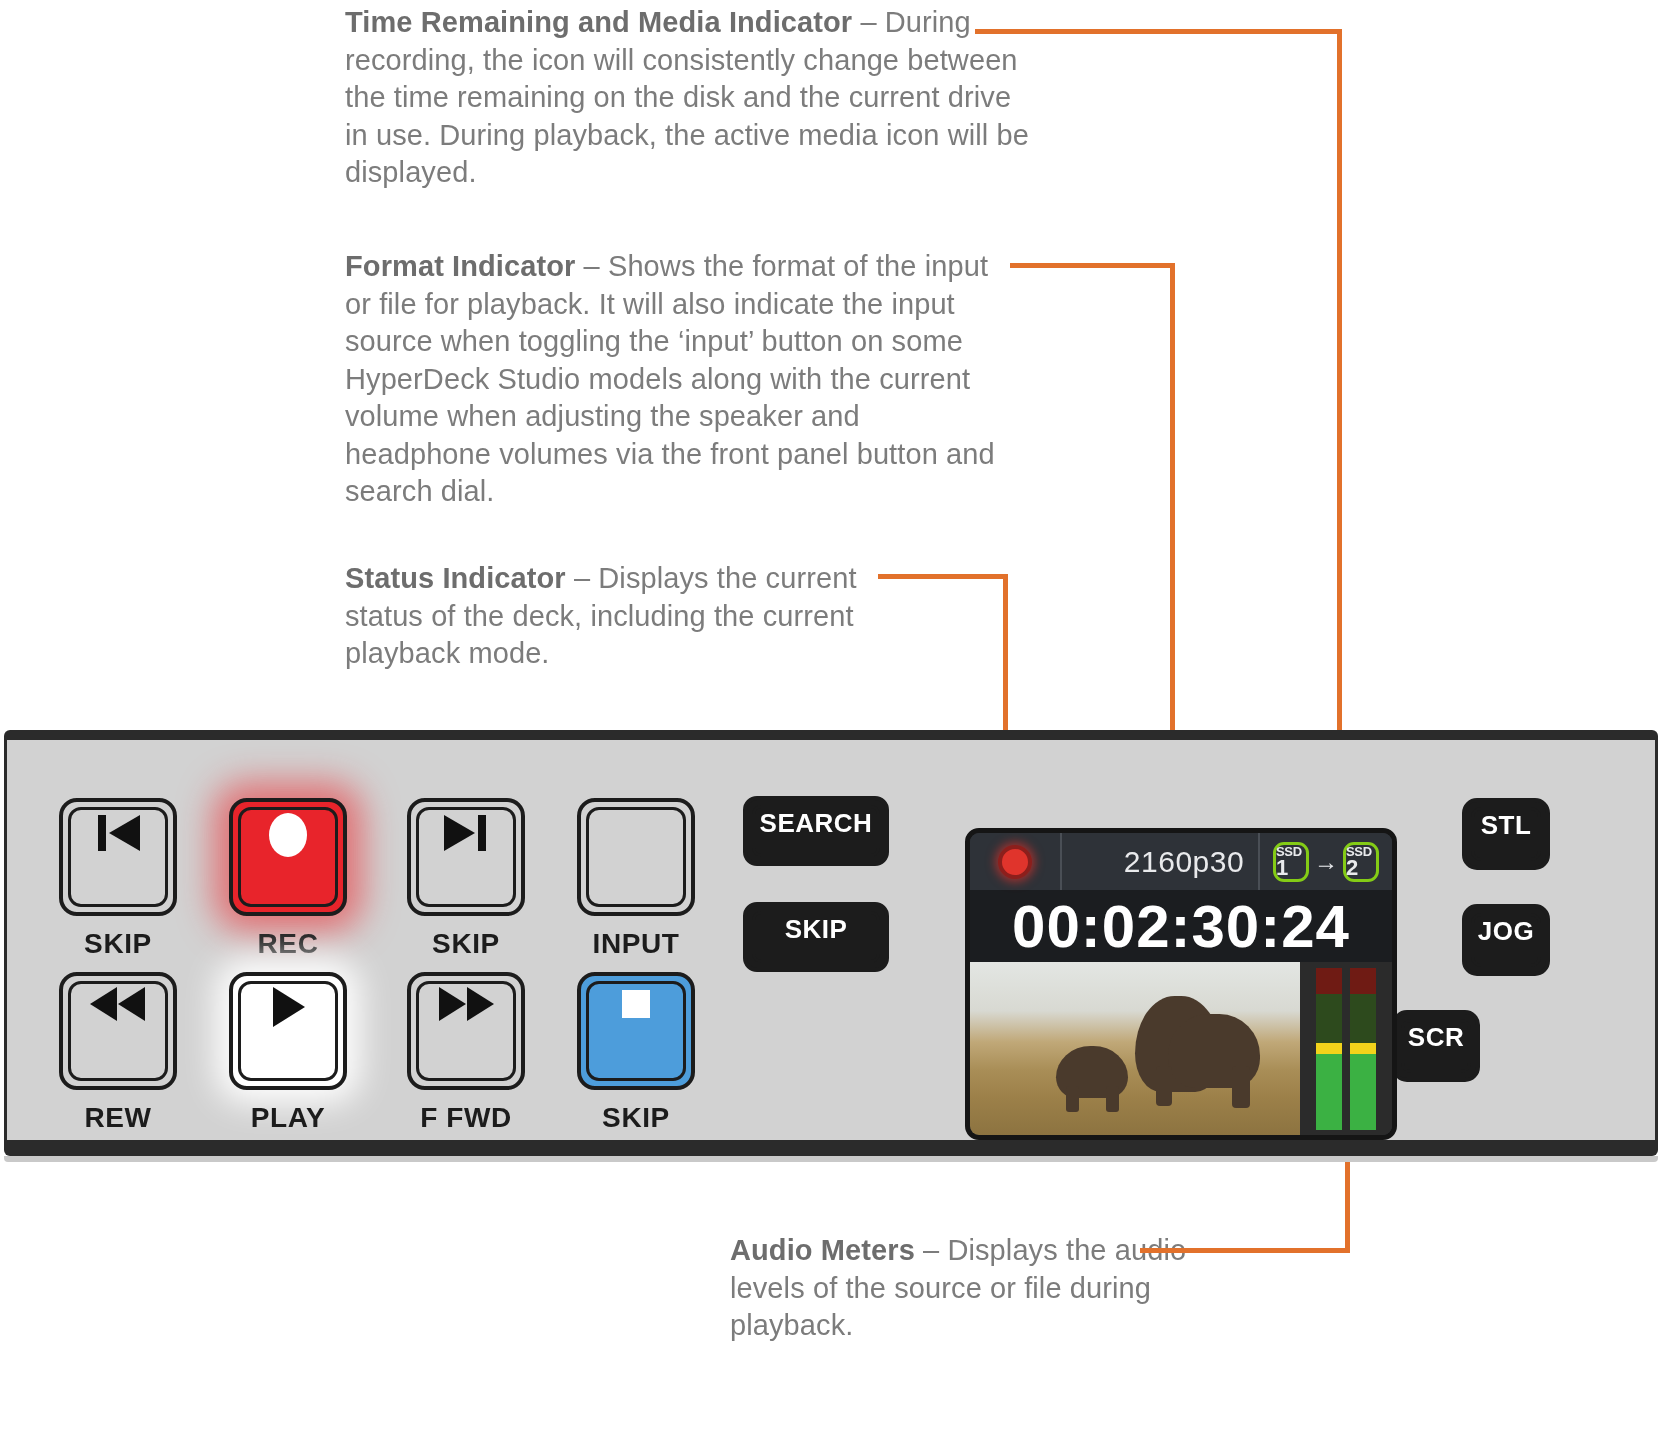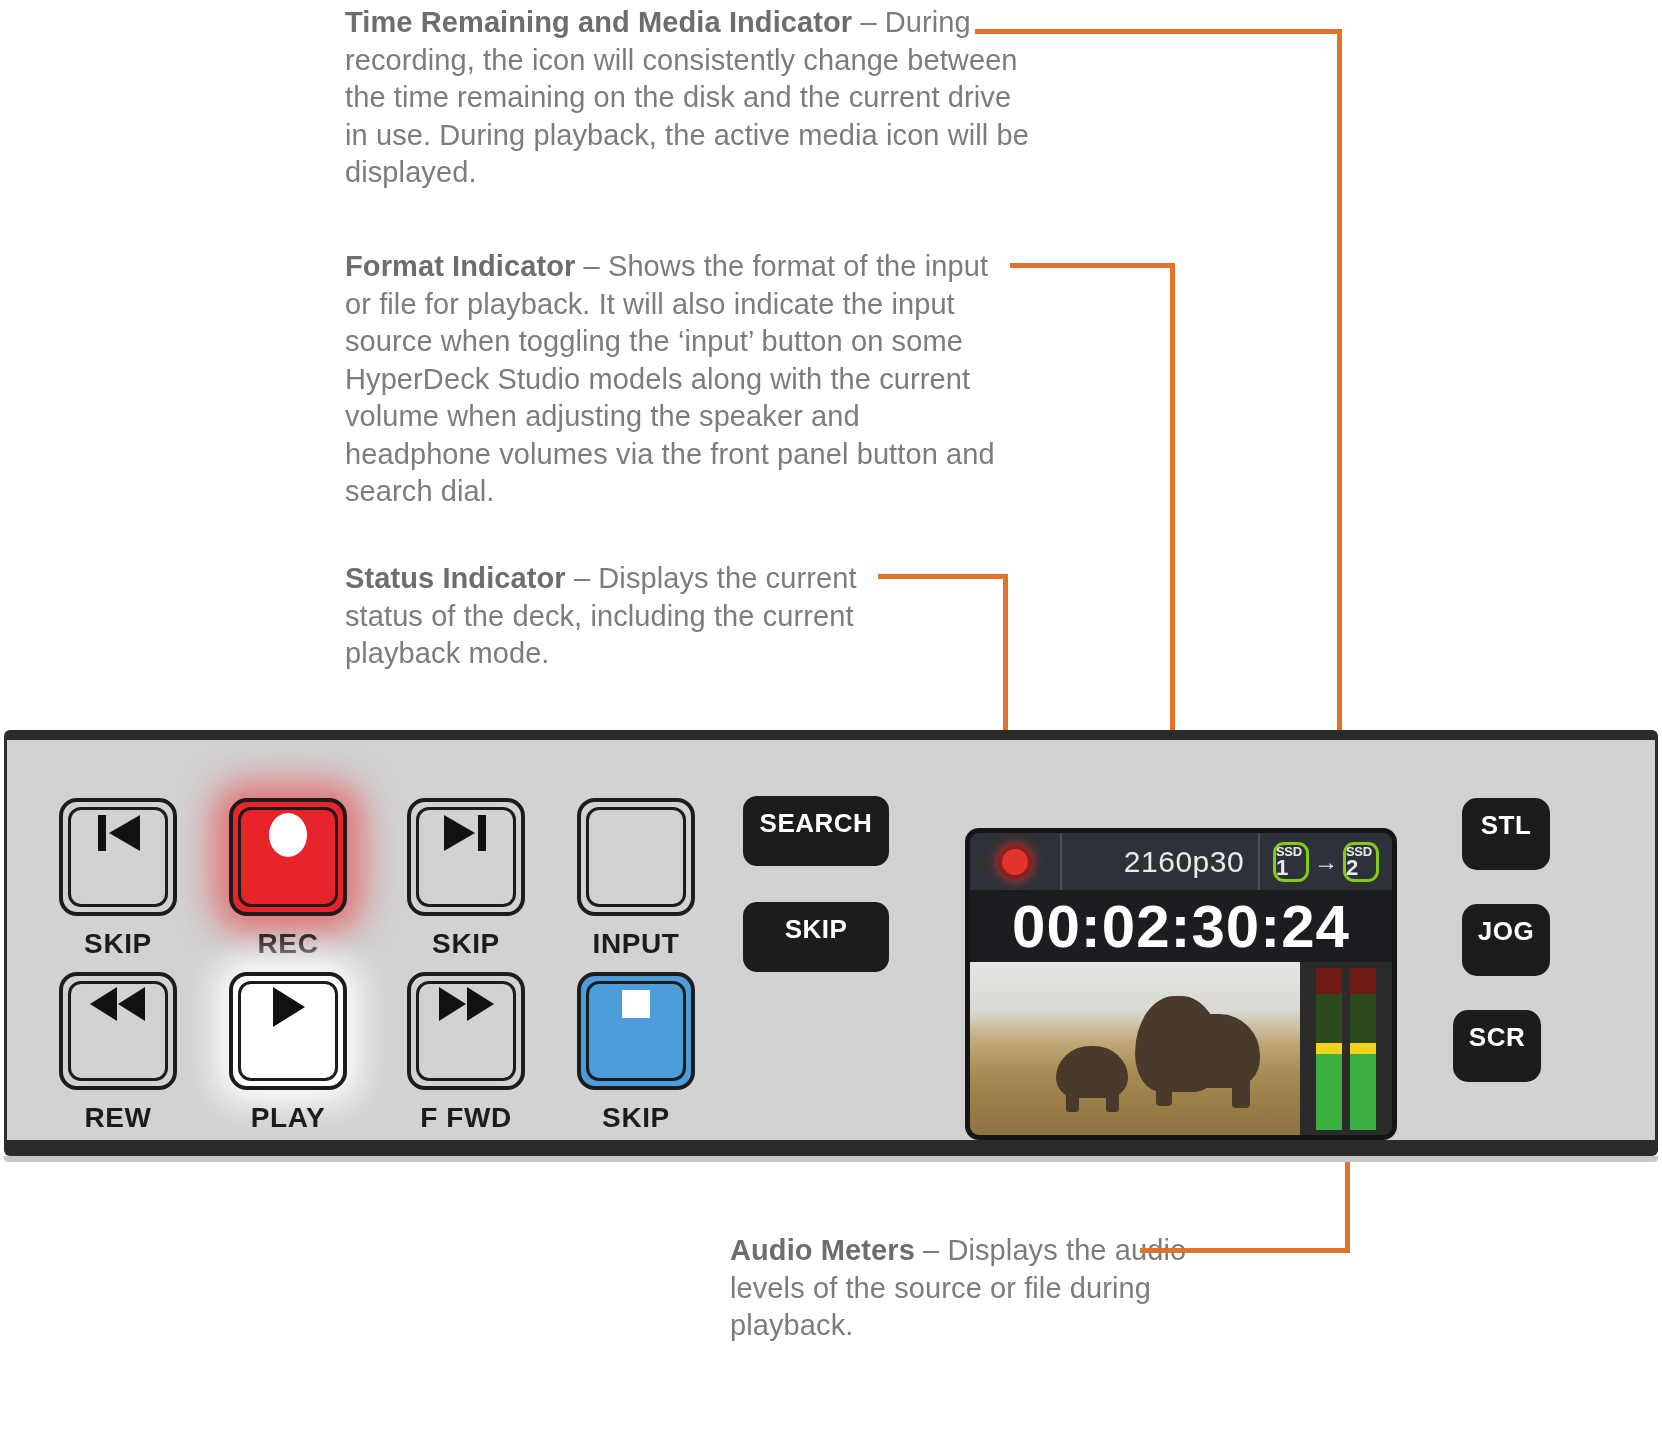--- a/index.html
+++ b/index.html
@@ -198,21 +198,21 @@
     <div class="btn rt darkbtn" style="left:1455px;top:58px;">
       <div class="inner">
           <span>STL</span>
         </div>
     </div>
     <div class="btn rt darkbtn" style="left:1455px;top:164px;">
       <div class="inner">
           <span>JOG</span>
         </div>
     </div>
-    <div class="btn rt darkbtn" style="left:1446px;top:270px;">
+    <div class="btn rt darkbtn" style="left:1385px;top:270px;">
       <div class="inner">
           <span>SCR</span>
         </div>
     </div>
 
     <div id="lcd">
       <div id="lcd-header">
         <div id="rec-cell">
           <div id="rec-dot"></div>
         </div>

